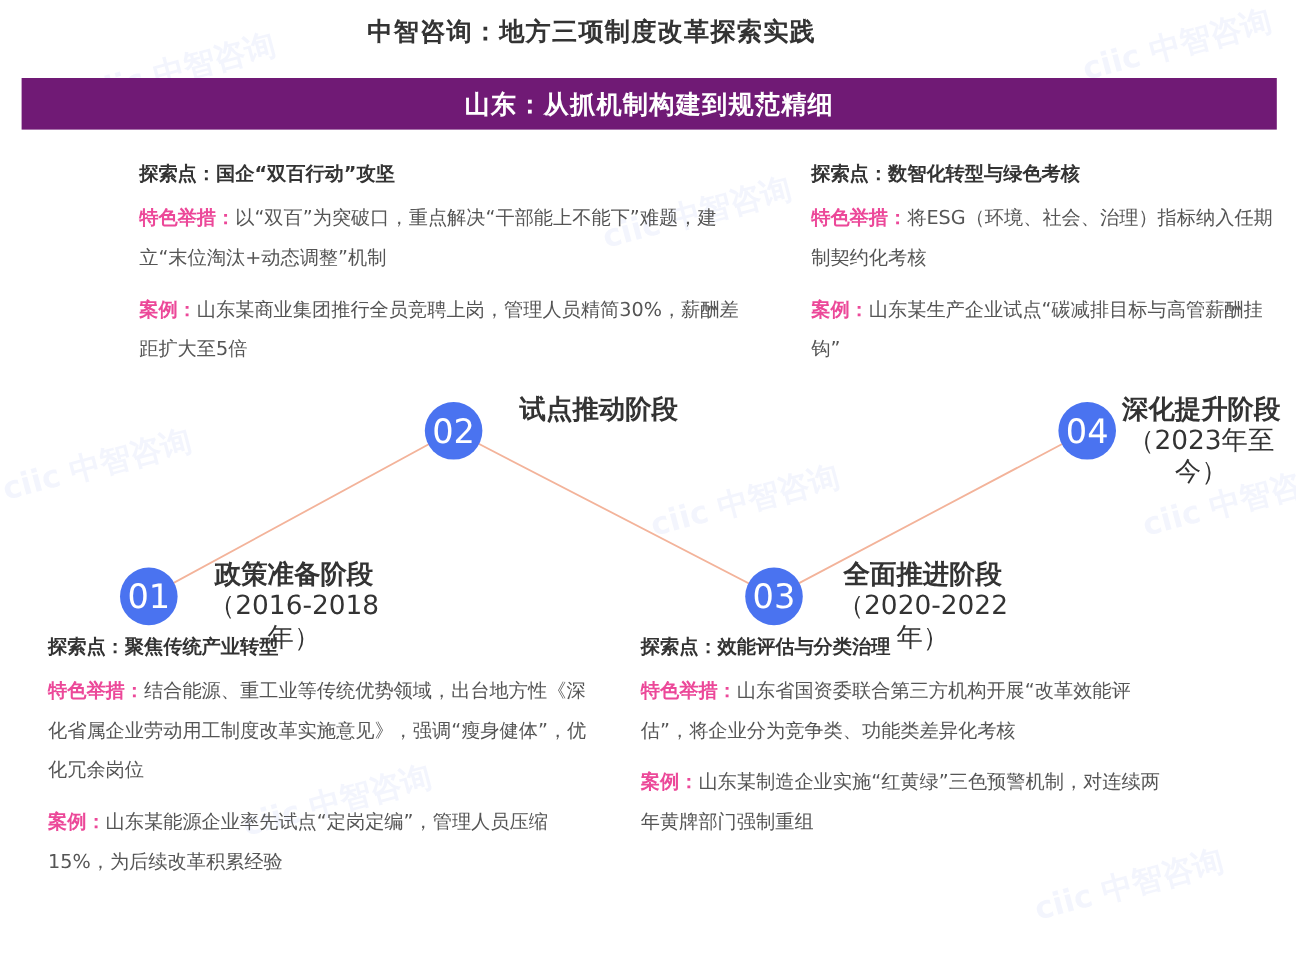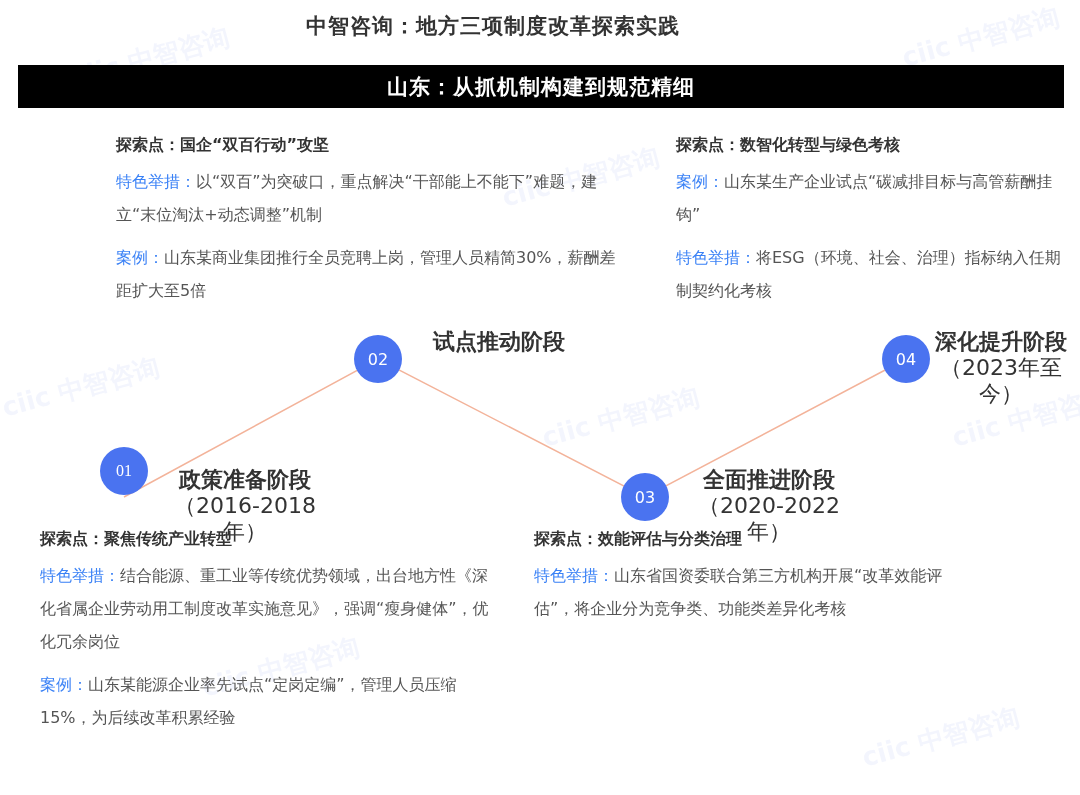--- a/index.html
+++ b/index.html
@@ -8,31 +8,31 @@
       background: #ffffff;
       font-family: "DejaVu Sans", "Liberation Sans", sans-serif;
       color: #333;
     }
     .title {
       position: absolute; left: 0; top: 12px; width: 986px; text-align: center;
       font-size: 21px; font-weight: bold; color: #333; letter-spacing: 1px;
     }
     .banner {
       position: absolute; left: 18px; top: 65px; width: 1046px; height: 43px;
-      background: #000000; color: #fff; font-size: 21px; font-weight: bold;
+      background: #701a75; color: #fff; font-size: 21px; font-weight: bold;
       display: flex; align-items: center; justify-content: center; letter-spacing: 1px;
     }
     .block { position: absolute; font-size: 16px; line-height: 33px; color: #555; }
     .block .point { font-weight: bold; color: #333; margin-bottom: 4px; }
     .block .para { margin-bottom: 10px; }
-    .block .lbl { font-weight: normal; color: #3b82f6; margin-top: 40px; }
+    .block .lbl { font-weight: bold; color: #ec4899; margin-top: 40px; }
     svg.lines { position: absolute; left: 0; top: 0; }
     .circle {
       position: absolute; width: 48px; height: 48px; border-radius: 50%;
-      background: #4a73f0; color: #fff; font-size: 16px;
+      background: #4a73f0; color: #fff; font-size: 28px;
       display: flex; align-items: center; justify-content: center; text-align: right;
     }
     .stage {
       position: absolute; font-size: 22px; font-weight: bold; color: #333;
       line-height: 26px; text-align: center;
     }
     .stage .years { font-weight: normal; color: #333; }
     .wm {
       position: absolute; color: rgba(80,120,230,0.07); font-size: 26px; font-weight: bold;
       transform: rotate(-15deg); white-space: nowrap; pointer-events: none;
@@ -65,28 +65,28 @@
     <span class="lbl">特色举措：</span><span>以“双百”为突破口，重点解决“干部能上不能下”难题，建立“末位淘汰+动态调整”机制</span>
   </div>
   <div class="para">
     <span class="lbl">案例：</span><span>山东某商业集团推行全员竞聘上岗，管理人员精简30%，薪酬差距扩大至5倍</span>
   </div>
 </div>
 
 <div class="block" style="left:676px;top:128px;width:390px;">
   <div class="point">探索点：数智化转型与绿色考核</div>
   <div class="para">
-    <span class="lbl">案例：</span><span>山东某生产企业试点“碳减排目标与高管薪酬挂钩”</span>
+    <span class="lbl">特色举措：</span><span>将ESG（环境、社会、治理）指标纳入任期制契约化考核</span>
   </div>
   <div class="para">
-    <span class="lbl">特色举措：</span><span>将ESG（环境、社会、治理）指标纳入任期制契约化考核</span>
+    <span class="lbl">案例：</span><span>山东某生产企业试点“碳减排目标与高管薪酬挂钩”</span>
   </div>
 </div>
 
-<div class="circle" style="left:100px;top:447px;font-family:Liberation Serif, serif;">
+<div class="circle" style="left:100px;top:473px;">
     <span>01</span>
   </div>
 <div class="stage" style="left:160px;top:467px;width:170px;">
   <div>政策准备阶段</div>
   <div class="years">（2016-2018年）</div>
 </div>
 
 <div class="circle" style="left:354px;top:335px;">
     <span>02</span>
   </div>
@@ -118,13 +118,16 @@
   <div class="para">
     <span class="lbl">案例：</span><span>山东某能源企业率先试点“定岗定编”，管理人员压缩15%，为后续改革积累经验</span>
   </div>
 </div>
 
 <div class="block" style="left:534px;top:522px;width:440px;">
   <div class="point">探索点：效能评估与分类治理</div>
   <div class="para">
     <span class="lbl">特色举措：</span><span>山东省国资委联合第三方机构开展“改革效能评估”，将企业分为竞争类、功能类差异化考核</span>
   </div>
+  <div class="para">
+    <span class="lbl">案例：</span><span>山东某制造企业实施“红黄绿”三色预警机制，对连续两年黄牌部门强制重组</span>
+  </div>
 </div>
 
 </body></html>

